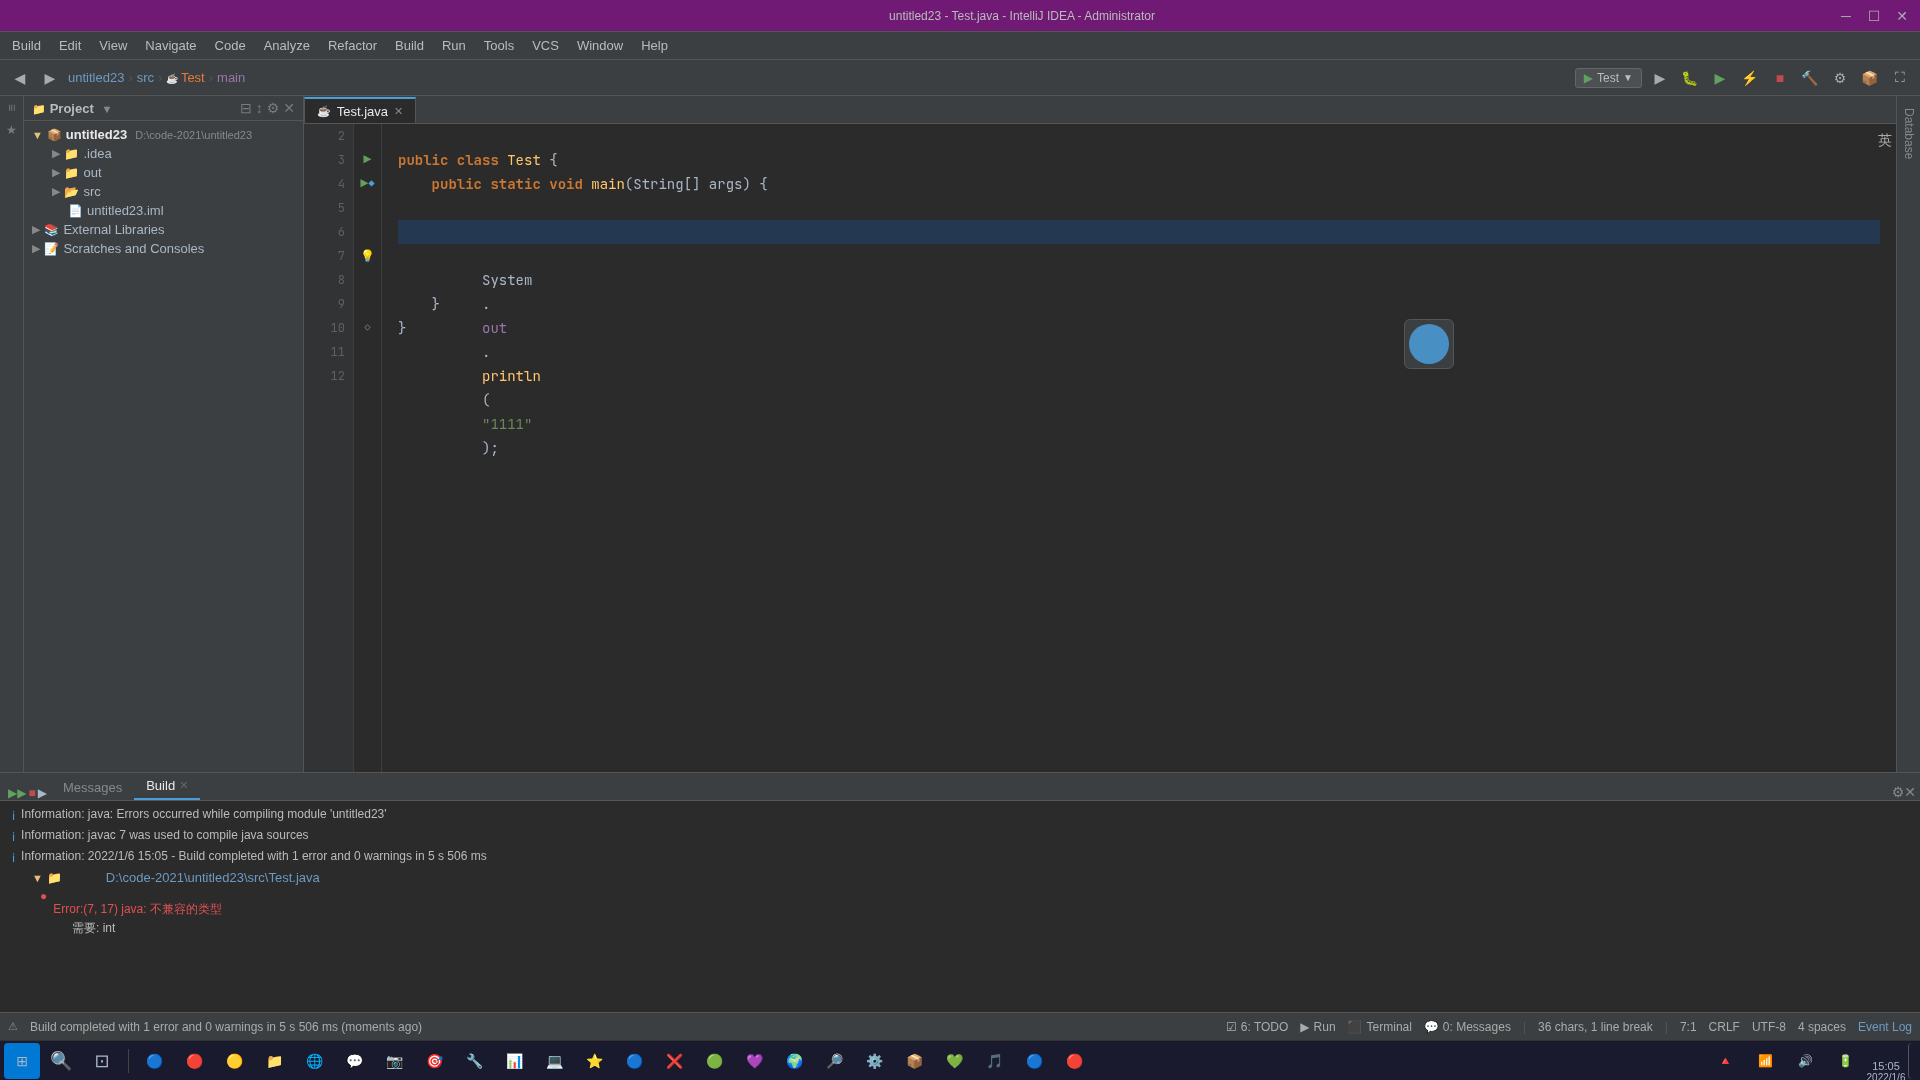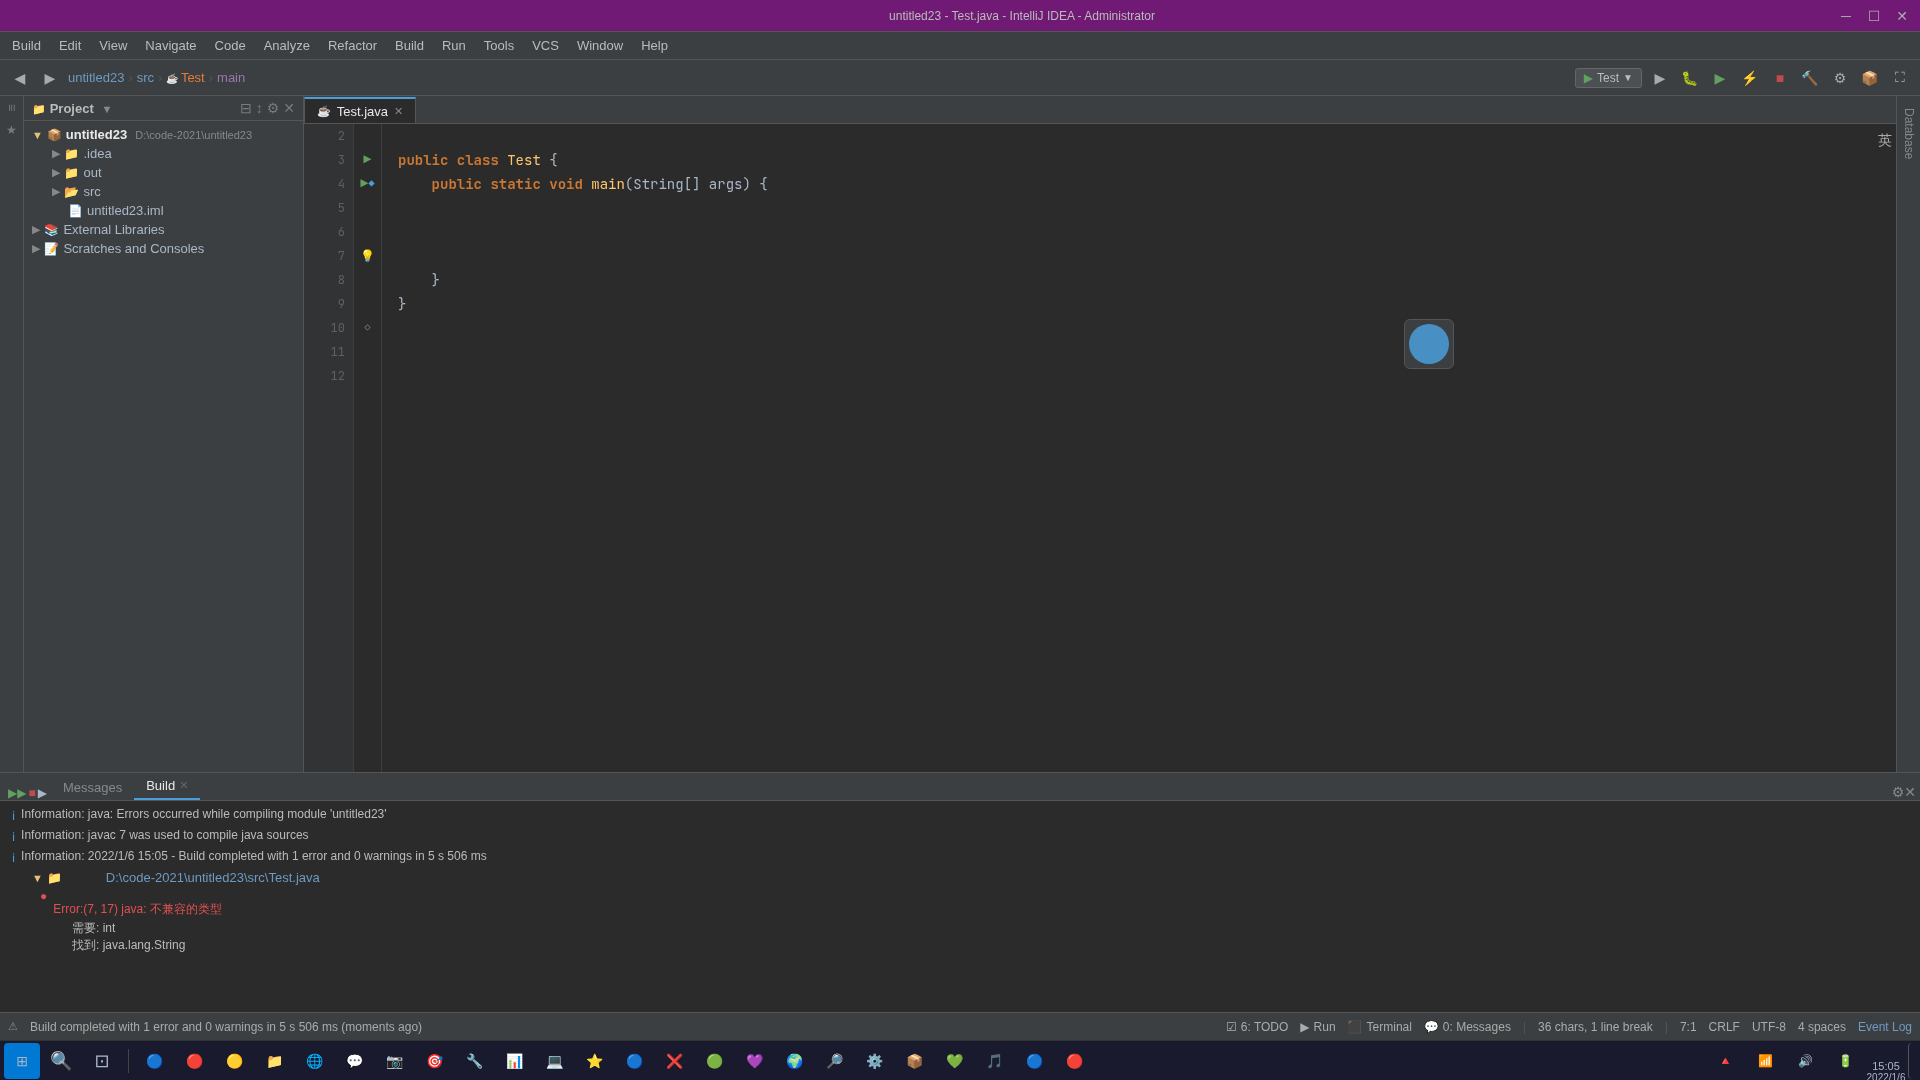--- a/index.html
+++ b/index.html
@@ -538,20 +538,31 @@
           <span class="kw">static</span>
           <span> </span>
           <span class="kw">void</span>
           <span> </span>
           <span class="method">main</span>
           <span>(</span>
           <span style="color:#a9b7c6;">String</span>
           <span>[] args) {</span>
         </div>
         <div class="code-line"></div>
+        <div class="code-line highlighted" style="background:rgba(30,78,140,0.4);display:block;padding-left:0;">
+          <span>        </span>
+          <span style="color:#a9b7c6;">System</span>
+          <span>.</span>
+          <span class="field">out</span>
+          <span>.</span>
+          <span class="method">println</span>
+          <span>(</span>
+          <span class="str">"1111"</span>
+          <span>);</span>
+        </div>
         <div class="code-line"></div>
         <div class="code-line"></div>
         <div class="code-line">
           <span>    }</span>
         </div>
         <div class="code-line">
           <span>}</span>
         </div>
         <div class="code-line"></div>
       </div>
@@ -612,21 +623,20 @@
       <span class="msg-text" style="color:#6d9ac2;padding-left:40px;">D:\code-2021\untitled23\src\Test.java</span>
     </div>
 
     <div class="msg-row" style="padding-left:32px;">
       <span class="msg-icon-error">●</span>
       <span class="msg-text" style="color:#e05050;margin-top:12px;">Error:(7, 17)  java: 不兼容的类型</span>
     </div>
 
     <div class="msg-indent" style="padding-left:64px;">需要: int</div>
 
-    <div class="msg-indent" style="padding-left:64px;">找到:  java.lang.String</div>
   </div>
 </div>
 
 <div id="statusbar">
   <span style="color:#888;font-size:11px;">⚠</span>
   <span class="build-status">Build completed with 1 error and 0 warnings in 5 s 506 ms (moments ago)</span>
   <div class="spacer"></div>
   <div class="status-item">
     <span>☑</span>
     <span>6: TODO</span>

